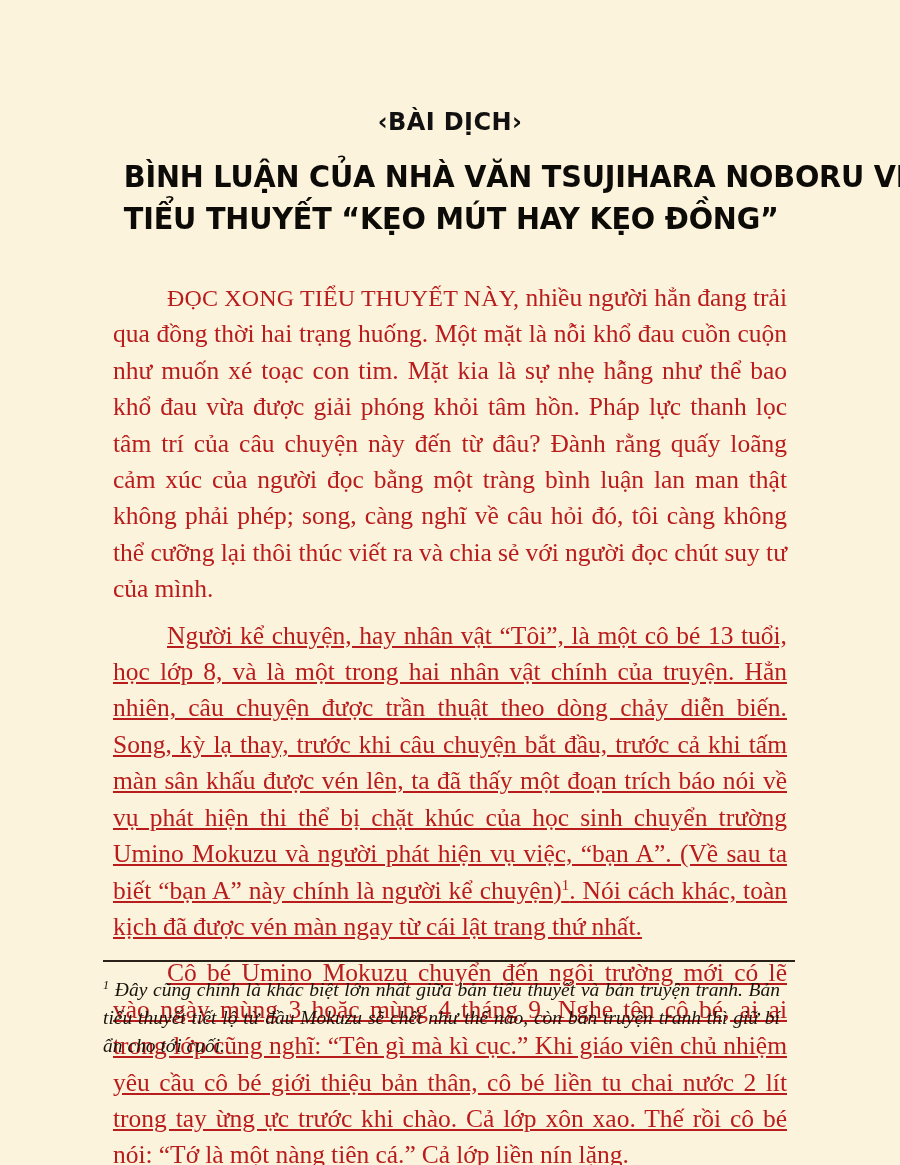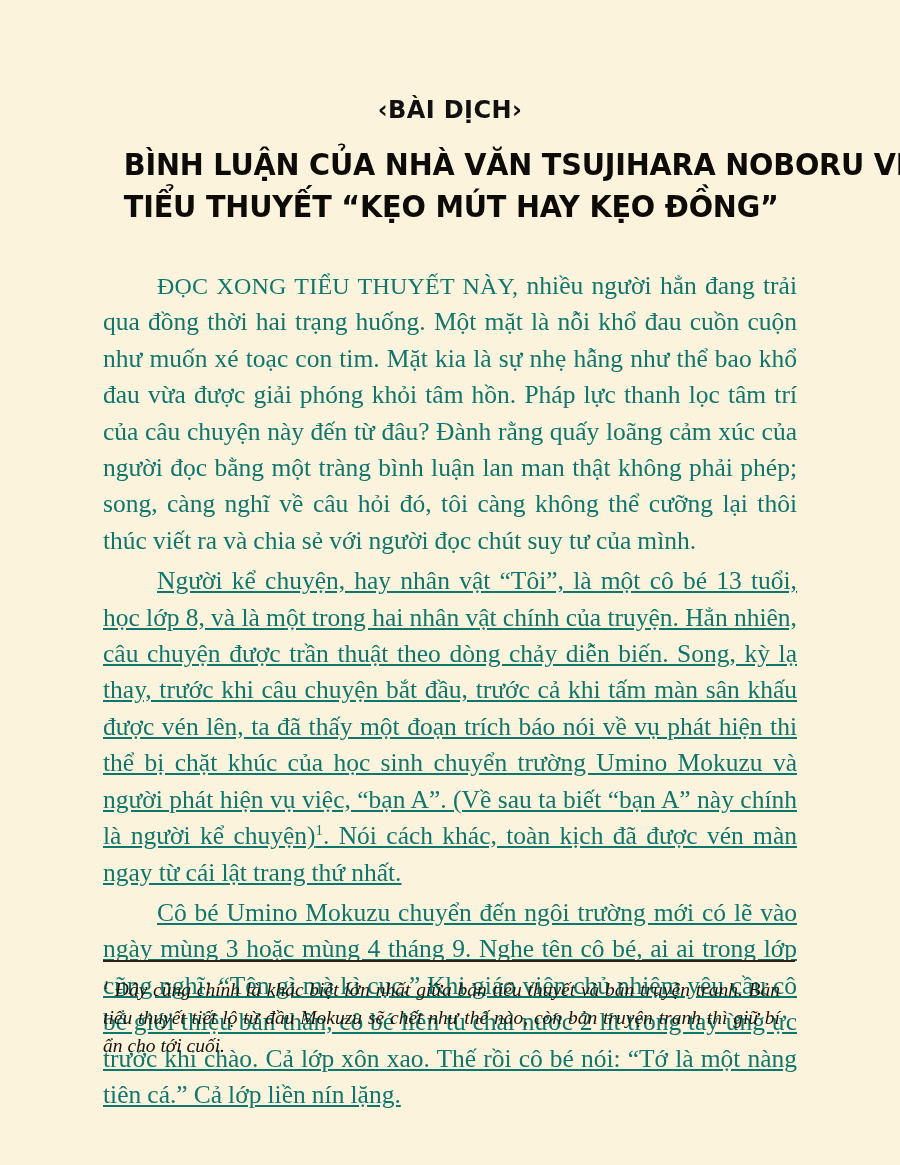--- a/index.html
+++ b/index.html
@@ -15,21 +15,21 @@
     font-family: "Liberation Serif", "DejaVu Serif", serif;
     color: #17130d;
     overflow: hidden;
   }
 
   .page {
     position: relative;
     width: 900px;
     height: 1165px;
     box-sizing: border-box;
-    padding: 0 103px;
+    padding: 12px 103px;
     background: #fcf3dc;
   }
 
   
   .header {
     padding-top: 98px;
     text-align: center;
   }
 
   .kicker {
@@ -59,26 +59,26 @@
     display: block;
     white-space: nowrap;
   }
 
   
   .article {
     margin-top: 40px;
   }
 
   .para {
-    margin: 0;
+    margin: 10px;
     font-size: 25.5px;
     line-height: 36.4px;
     text-align: justify;
     text-indent: 54px;
-    color: #0f766e;
+    color: #b91c1c;
     hyphens: none;
     word-spacing: -0.3px;
   }
 
   .para + .para {
     margin-top: 4px;
     text-decoration: underline;
   }
 
   .lead-caps {

